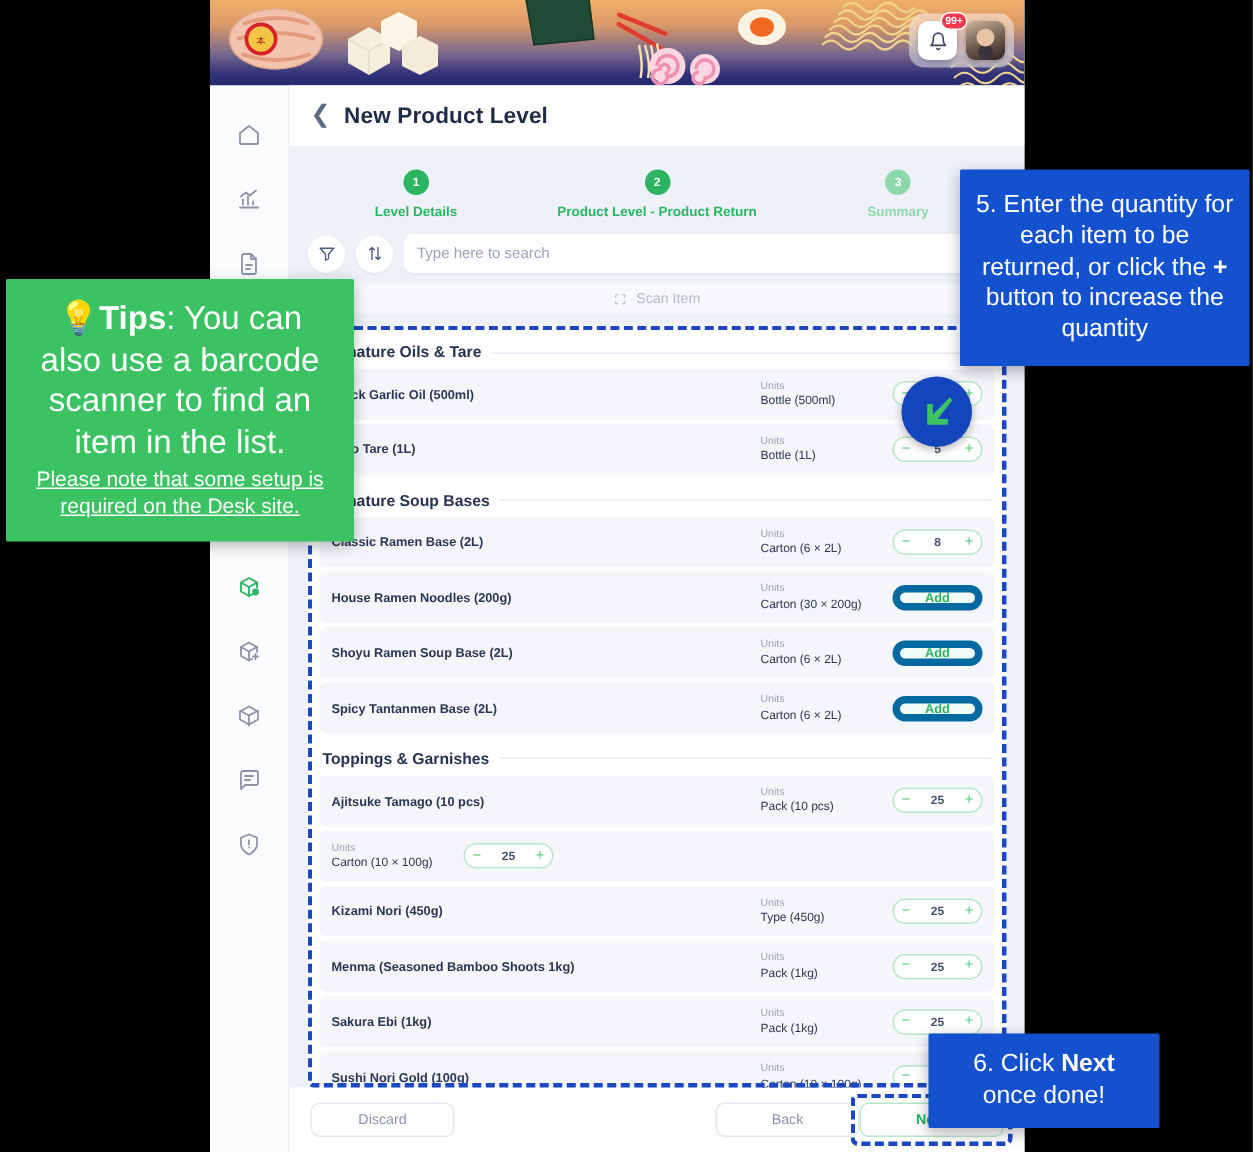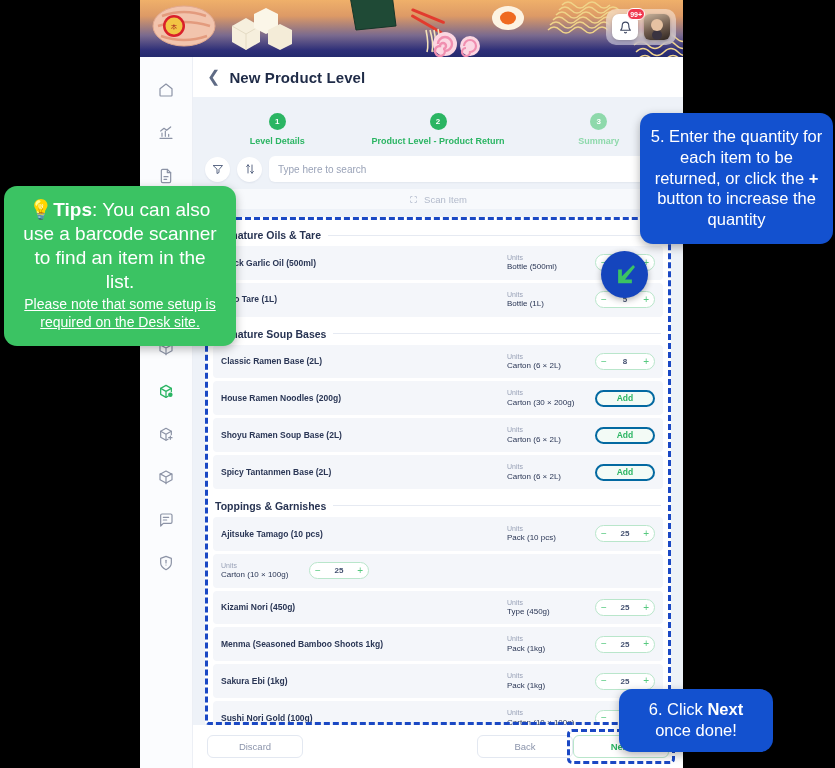--- a/index.html
+++ b/index.html
@@ -135,21 +135,21 @@
   .u-val { font-size: 8px; font-weight: 400; color: #2a3655; line-height: 1.3; }
   .row-ctl { width: 62px; flex: 0 0 auto; display: flex; justify-content: flex-end; }
   .stepper-ctl {
     width: 60px; height: 17px; border: 1px solid #b9e6cb; border-radius: 9px;
     background: #fff; display: flex; align-items: center; justify-content: space-between;
     padding: 0 5px;
   }
   .stepper-ctl .sg { color: #56c97f; font-size: 10px; line-height: 1; font-weight: 400; }
   .stepper-ctl .qty { font-size: 8px; color: #42506f; font-weight: 600; }
   .add-btn {
-    width: 60px; height: 17px; border: 2px solid #0369a1; border-radius: 9px;
+    width: 60px; height: 17px; border: 5px solid #0369a1; border-radius: 9px;
     background: #f3fbf6; color: #2bb563; font-size: 8.5px; font-weight: 700;
     display: flex; align-items: center; justify-content: center;
   }
 
   
   .footer {
     flex: 0 0 auto; background: #fff; height: 43px;
     display: flex; align-items: center; padding: 0 14px; gap: 0;
   }
   .ft-btn {
@@ -159,26 +159,26 @@
   }
   .ft-spacer { flex: 1; }
   .ft-btn.next { border-color: #b9e6cb; color: #2bb563; font-weight: 700; }
   .next-wrap { position: relative; }
   .next-ring {
     position: absolute; left: -6px; top: -6px; right: -6px; bottom: -6px;
     border: 3px dashed #1a48c4; border-radius: 5px; pointer-events: none;
   }
 
   
-  .callout { position: absolute; z-index: 20; color: #fff; border-radius: 13px; }
+  .callout { position: absolute; z-index: 20; color: #fff; border-radius: 1px; }
   .callout-tips {
     left: 4px; top: 186px; width: 232px; padding: 12px 14px 14px;
     background: #3bc363; text-align: center; box-shadow: 0 3px 10px rgba(0,0,0,.28);
   }
-  .tips-main { font-size: 19px; line-height: 1.26; }
+  .tips-main { font-size: 22px; line-height: 1.26; }
   .tips-main b { font-weight: 700; }
   .tips-sub { font-size: 14px; line-height: 1.28; margin-top: 2px; text-decoration: underline; }
 
   .callout-5 {
     right: 2px; top: 113px; width: 193px; padding: 13px 10px 14px;
     background: #1351cf; text-align: center; box-shadow: 0 3px 10px rgba(0,0,0,.3);
     font-size: 16.5px; line-height: 1.26;
   }
   .callout-5 b { font-weight: 700; }
   .callout-6 {

